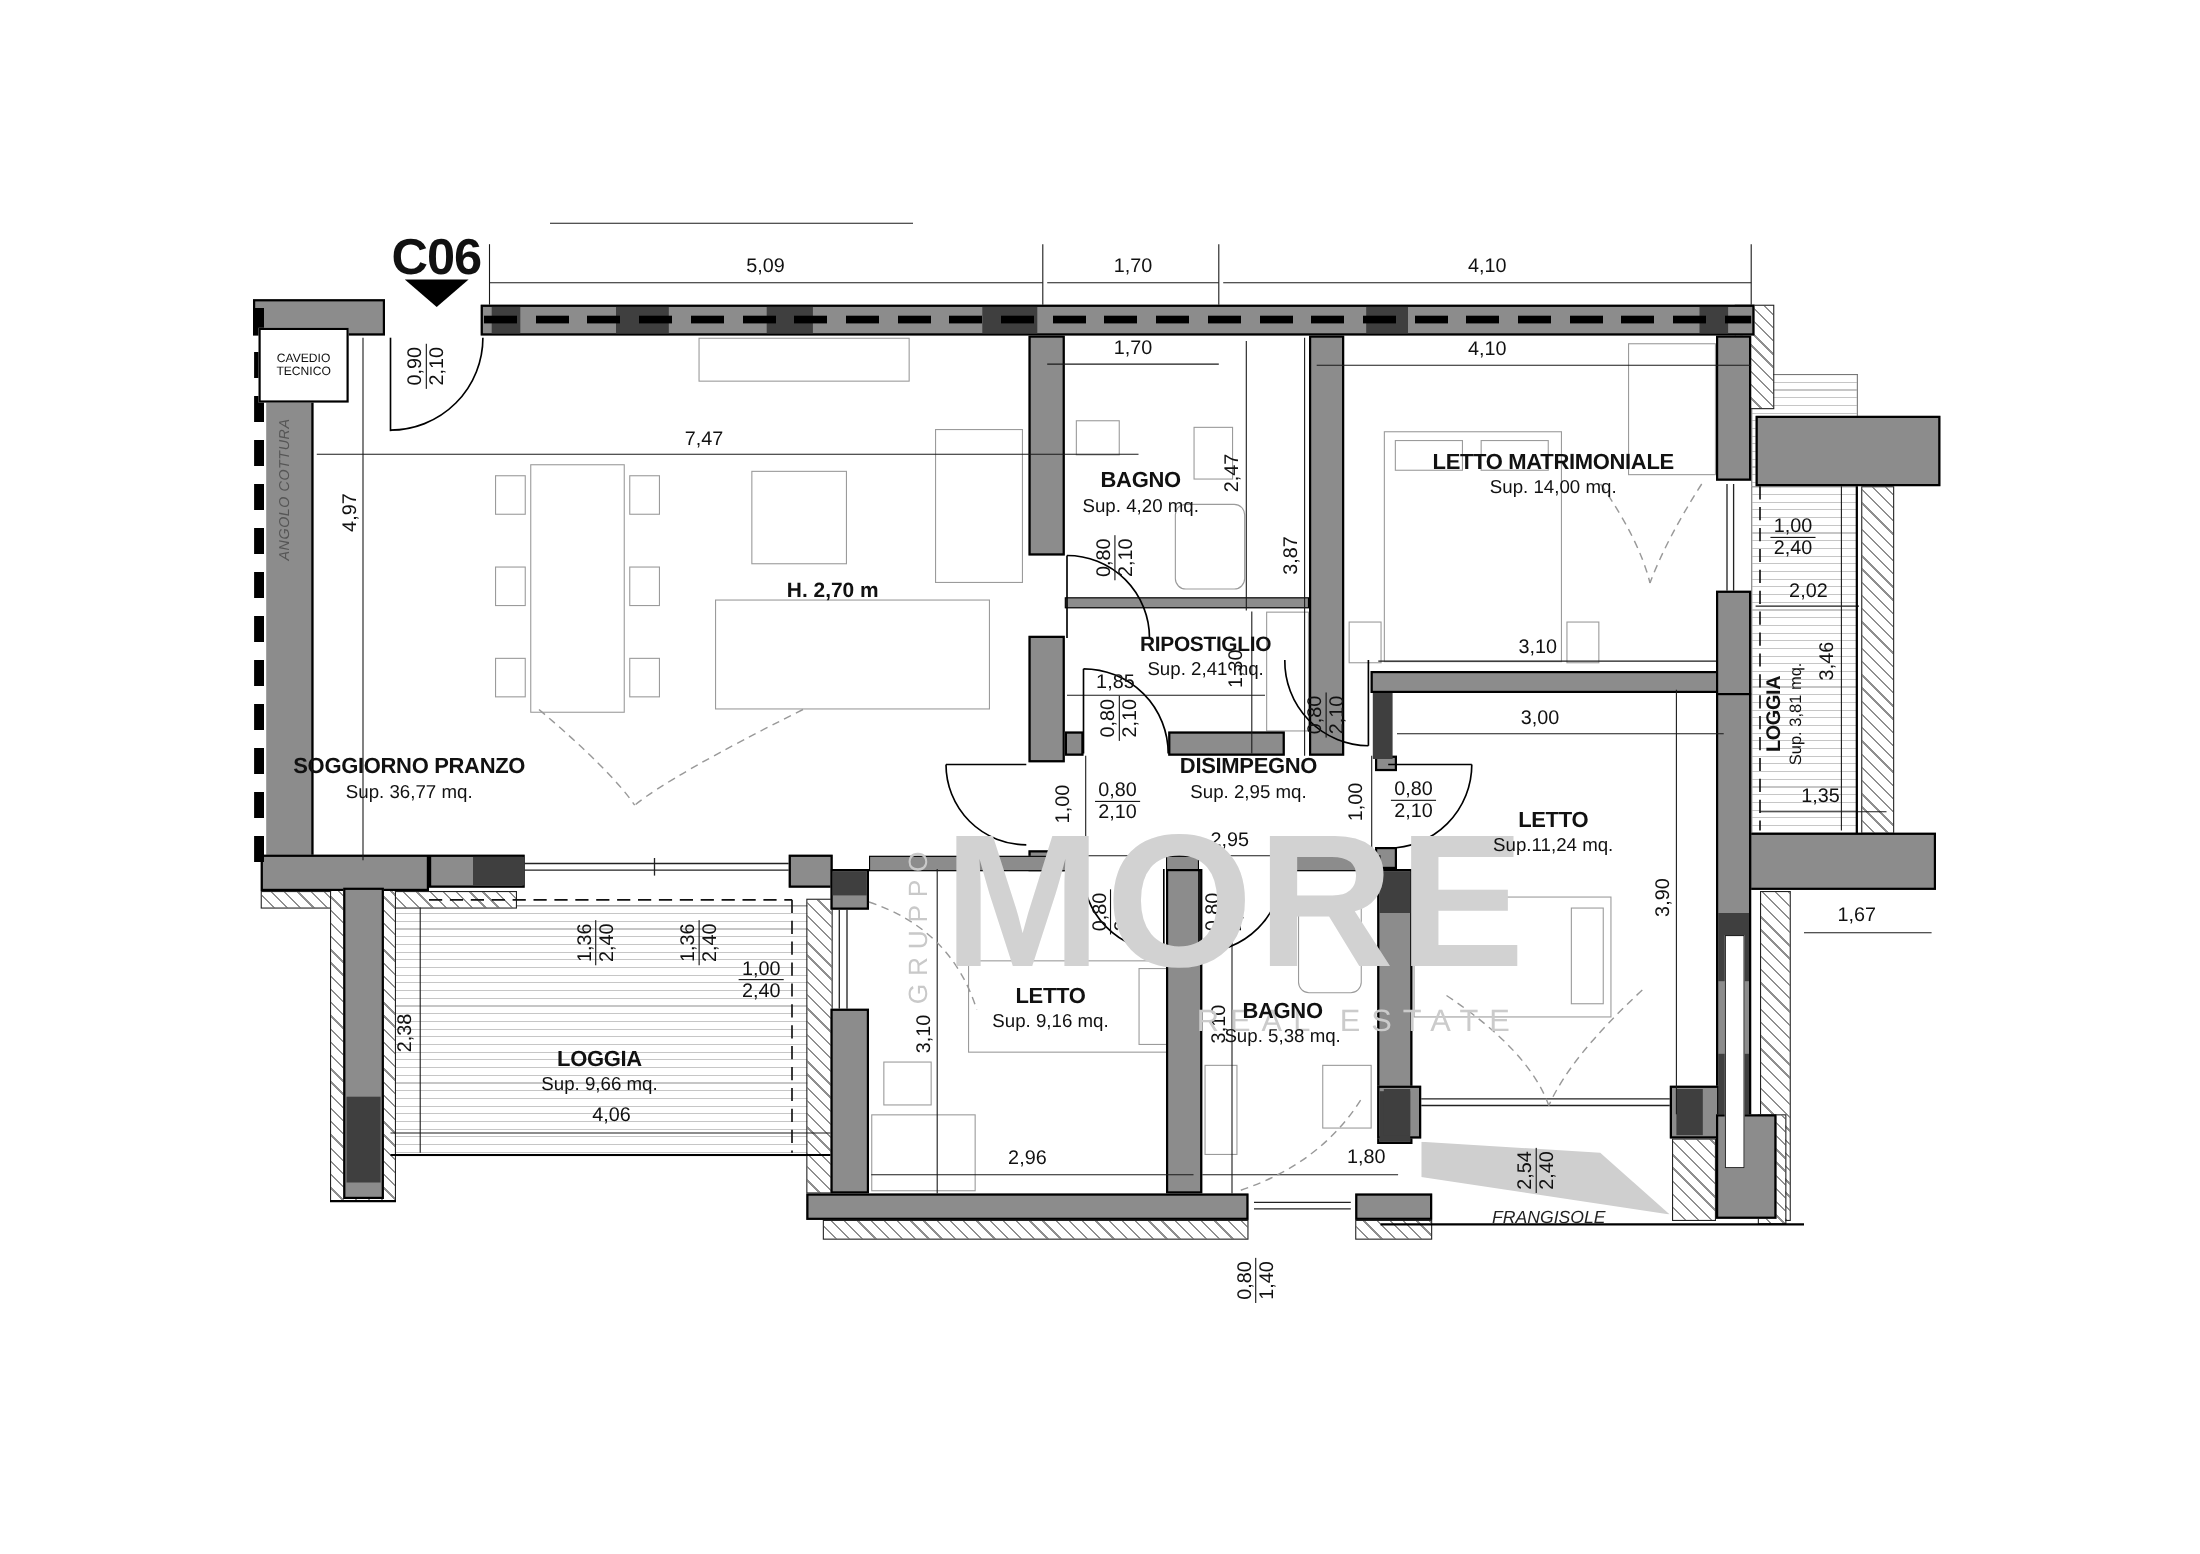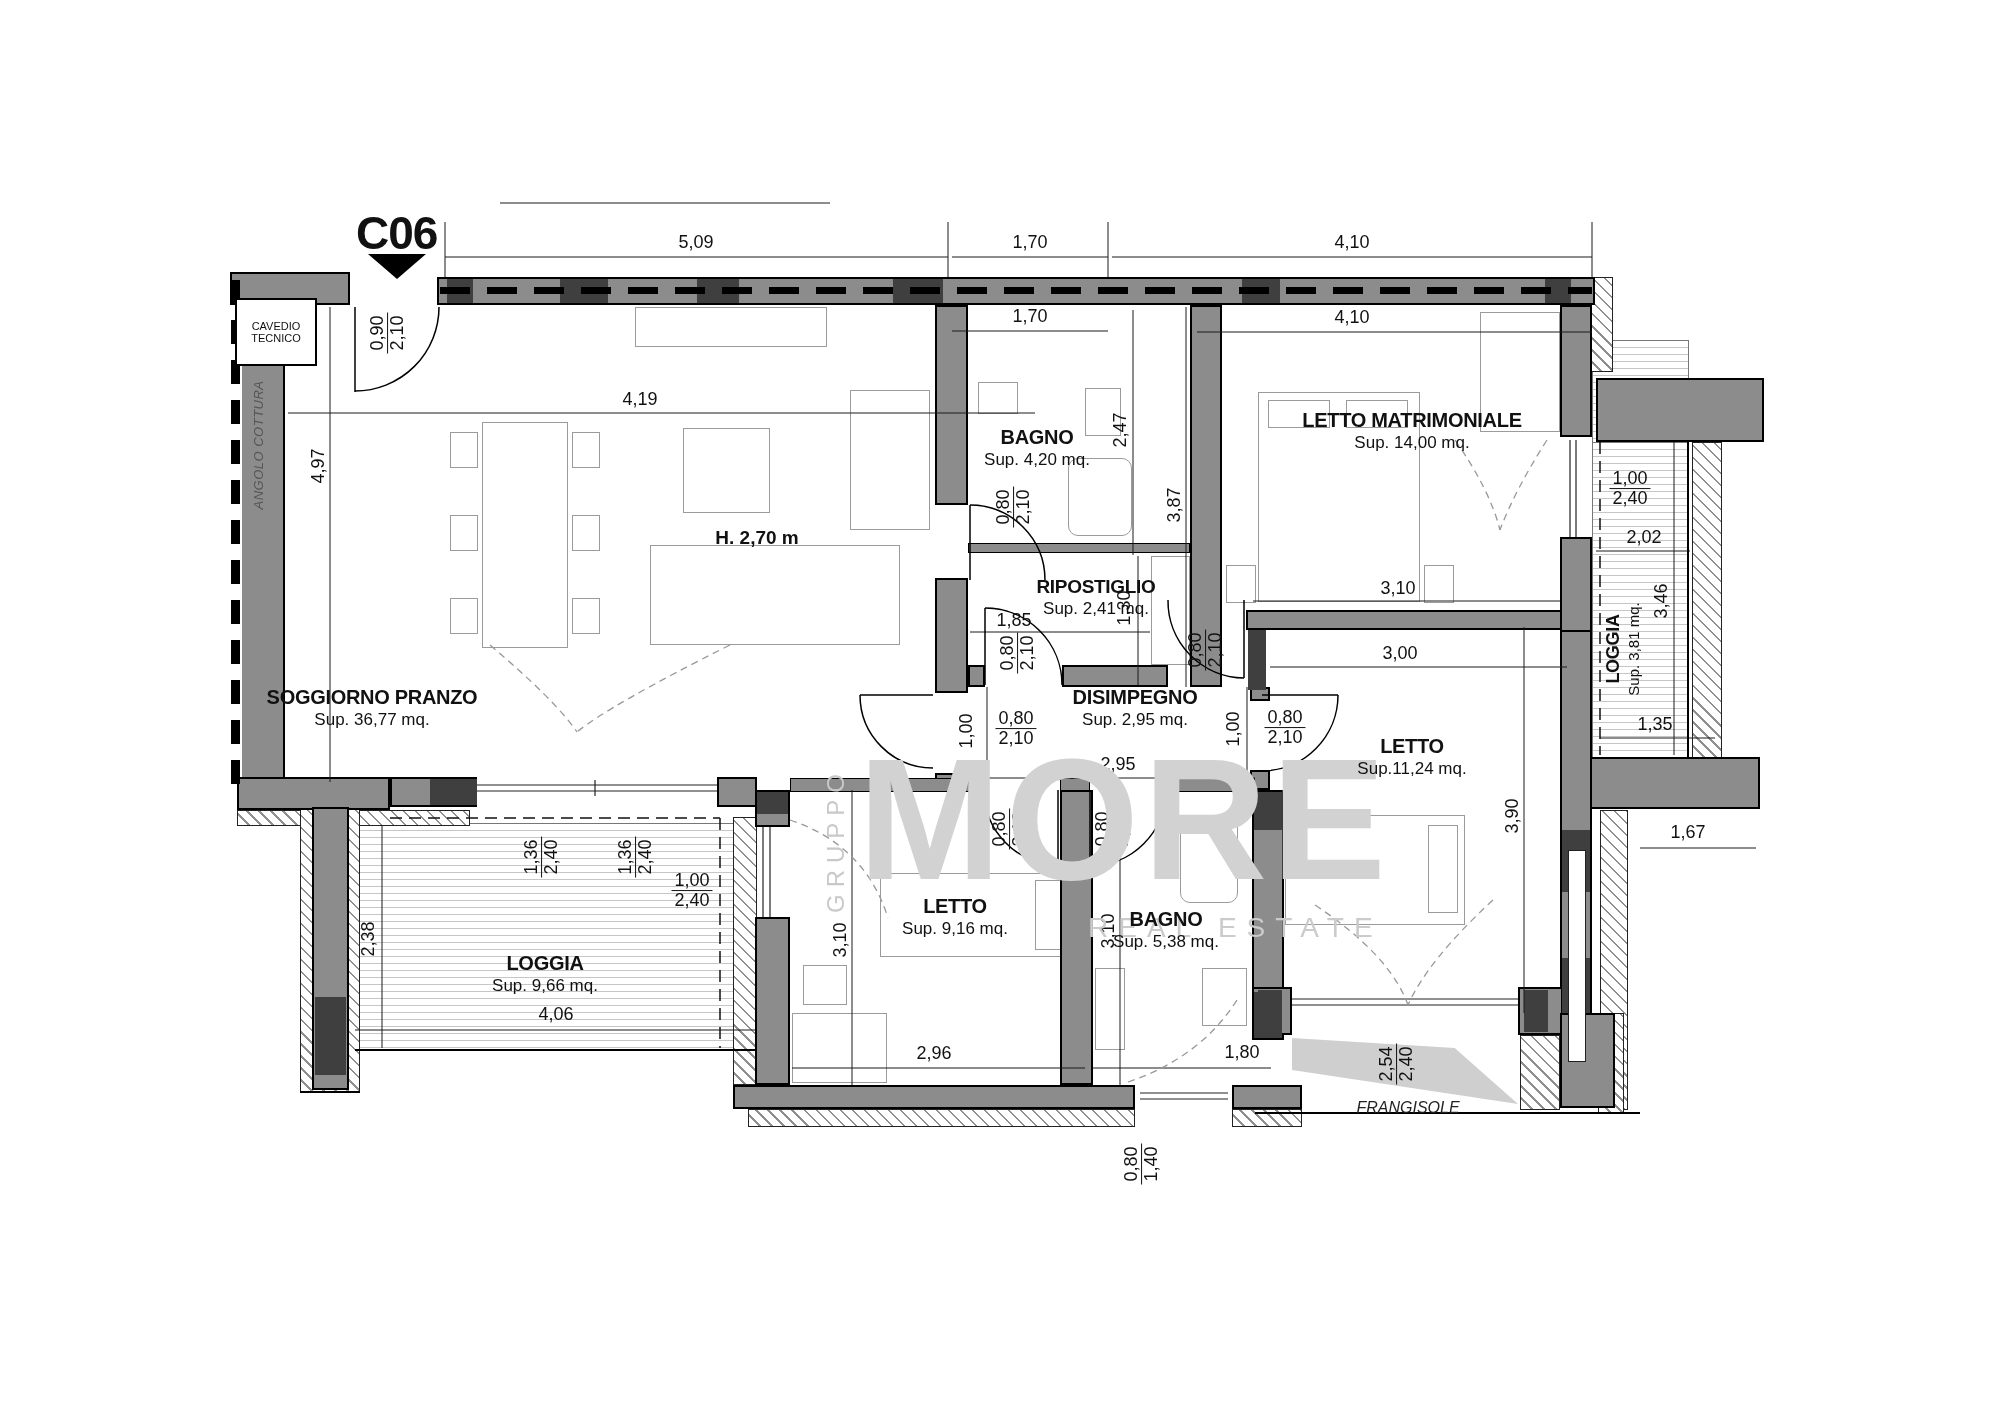--- a/index.html
+++ b/index.html
@@ -309,21 +309,21 @@
     <span class="ar" style="font-size:15px;">Sup. 3,81 mq.</span>
   </div>
   <div class="note" style="left:1408px;top:1108px;font-style:italic;font-size:16px;color:#222;">FRANGISOLE</div>
   <div class="note vrt" style="left:258px;top:445px;transform:translate(-50%,-50%) rotate(-90deg);font-style:italic;font-size:13px;color:#555;letter-spacing:0.5px;">ANGOLO COTTURA</div>
 
   <div class="dim" style="left:696px;top:242px;">5,09</div>
   <div class="dim" style="left:1030px;top:242px;">1,70</div>
   <div class="dim" style="left:1352px;top:242px;">4,10</div>
   <div class="dim" style="left:1030px;top:316px;">1,70</div>
   <div class="dim" style="left:1352px;top:317px;">4,10</div>
-  <div class="dim" style="left:640px;top:399px;">4,19</div>
+  <div class="dim" style="left:640px;top:399px;">7,47</div>
   <div class="dim vrt" style="left:318px;top:466px;">4,97</div>
   <div class="dim vrt" style="left:1120px;top:430px;">2,47</div>
   <div class="dim" style="left:1014px;top:620px;">1,85</div>
   <div class="dim vrt" style="left:1124px;top:608px;">1,30</div>
   <div class="dim" style="left:1118px;top:764px;">2,95</div>
   <div class="dim vrt" style="left:966px;top:731px;">1,00</div>
   <div class="dim vrt" style="left:1233px;top:729px;">1,00</div>
   <div class="dim vrt" style="left:1174px;top:505px;">3,87</div>
   <div class="dim" style="left:1398px;top:588px;">3,10</div>
   <div class="dim" style="left:1400px;top:653px;">3,00</div>

